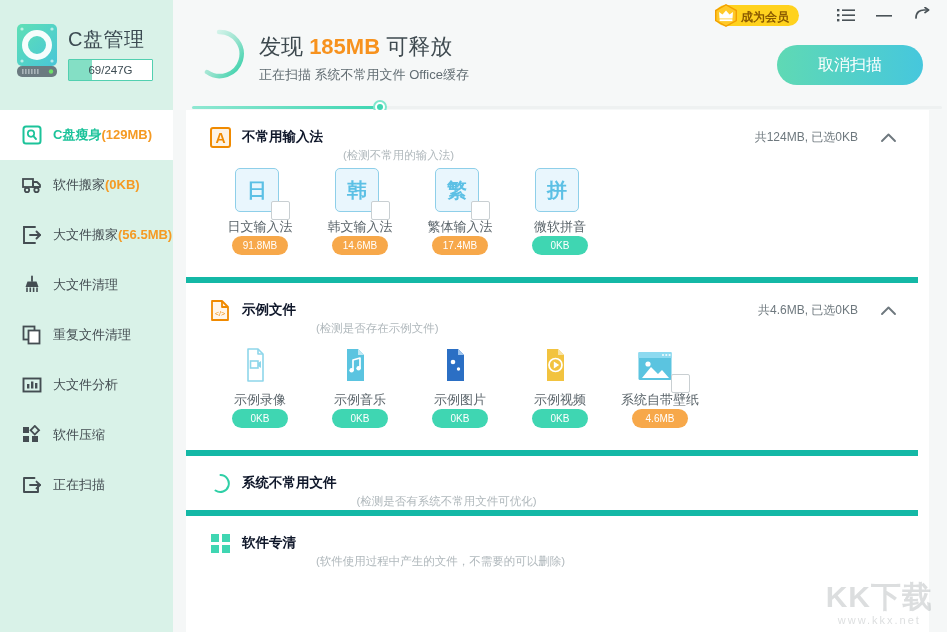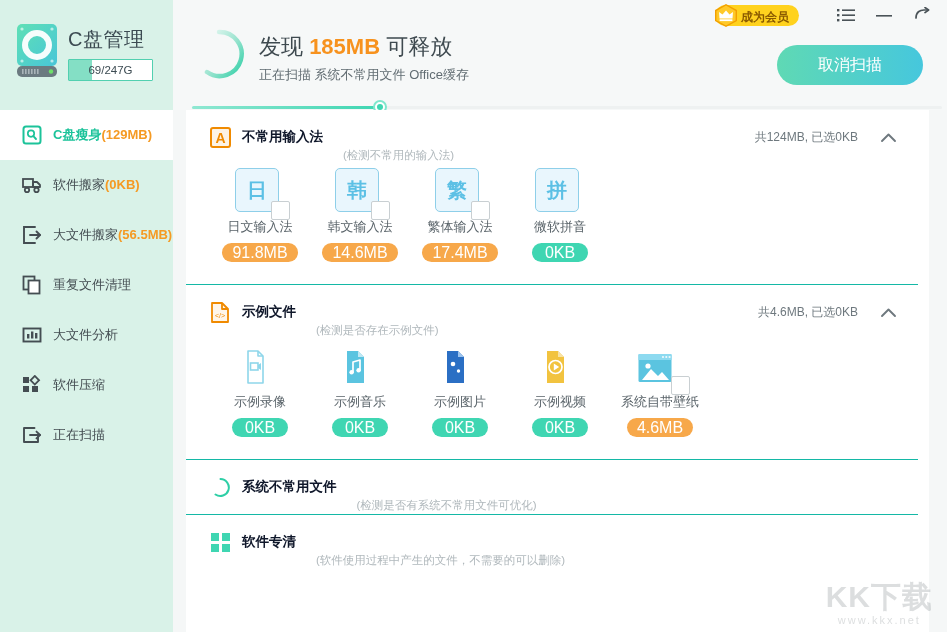--- a/index.html
+++ b/index.html
@@ -159,21 +159,21 @@
     background: #ffffff;
     overflow: hidden;
   }
   .scrollbar-track {
     position: absolute; left: 918px; top: 110px;
     width: 11px; height: 522px;
     background: #ffffff;
   }
 
   .section { position: relative; }
-  .section + .section { border-top: 1px solid #14b8a6; }
+  .section + .section { border-top: 6px solid #14b8a6; }
   .sec-head {
     position: relative;
     height: 54px;
     display: flex; align-items: center;
     padding: 0 18px 0 24px;
   }
   .sec-icon {
     width: 21px; height: 21px; flex: 0 0 auto;
     margin-right: 11px;
     display: flex; align-items: center; justify-content: center;
@@ -207,24 +207,24 @@
     background: #ffffff;
     border: 1px solid #c9cfd2;
     border-radius: 2px;
     cursor: pointer;
   }
   .tile-label {
     margin-top: 0;
     font-size: 13px; color: #5a646a; white-space: nowrap;
   }
   .badge {
-    margin-top: 7px;
+    margin-top: 0;
     min-width: 56px; height: 19px; padding: 8px 10px;
     border-radius: 10px;
-    font-size: 16px; color: #ffffff;
+    font-size: 10px; color: #ffffff;
     display: flex; align-items: center; justify-content: center;
   }
   .badge.orange { background: #f6a council; }
   .badge.orange { background: #f7a84a; }
   .badge.green  { background: #3fd6b2; }
 
   
   .sq-tile {
     width: 44px; height: 44px;
     background: #e9f6fd;
@@ -315,20 +315,35 @@
               <path d="M13 2 L2 2 L2 18 L13 18" fill="none" stroke="#444d52" stroke-width="1.9" stroke-linecap="round"></path>
               <line x1="8" y1="10" x2="18" y2="10" stroke="#444d52" stroke-width="1.9" stroke-linecap="round"></line>
               <path d="M14.5 6.5 L18 10 L14.5 13.5" fill="none" stroke="#444d52" stroke-width="1.9" stroke-linecap="round" stroke-linejoin="round"></path>
             </svg>
           </span>
           <span class="ni-label">大文件搬家<span class="ni-size">(56.5MB)</span></span>
         </div>
         <div class="nav-item">
           <span class="ni-icon">
             <svg width="20" height="20" viewBox="0 0 20 20">
+              <line x1="10" y1="1.5" x2="10" y2="6" stroke="#444d52" stroke-width="1.8" stroke-linecap="round"></line>
+              <path d="M5.5 6.5 L14.5 6.5 L16.5 12 L3.5 12 Z" fill="#444d52"></path>
+              <g stroke="#444d52" stroke-width="1.6">
+                <line x1="5" y1="12.5" x2="5" y2="17"></line>
+                <line x1="8.3" y1="12.5" x2="8.3" y2="17"></line>
+                <line x1="11.6" y1="12.5" x2="11.6" y2="17"></line>
+                <line x1="15" y1="12.5" x2="15" y2="17"></line>
+              </g>
+            </svg>
+          </span>
+          <span class="ni-label">大文件清理</span>
+        </div>
+        <div class="nav-item">
+          <span class="ni-icon">
+            <svg width="20" height="20" viewBox="0 0 20 20">
               <rect x="1.5" y="1.5" width="11" height="13" fill="none" stroke="#444d52" stroke-width="1.8"></rect>
               <rect x="6.5" y="5.5" width="11" height="13" fill="#fff" stroke="#444d52" stroke-width="1.8"></rect>
             </svg>
           </span>
           <span class="ni-label">重复文件清理</span>
         </div>
         <div class="nav-item">
           <span class="ni-icon">
             <svg width="20" height="20" viewBox="0 0 20 20">
               <rect x="1.5" y="3.5" width="17" height="13" fill="none" stroke="#444d52" stroke-width="1.9"></rect>

